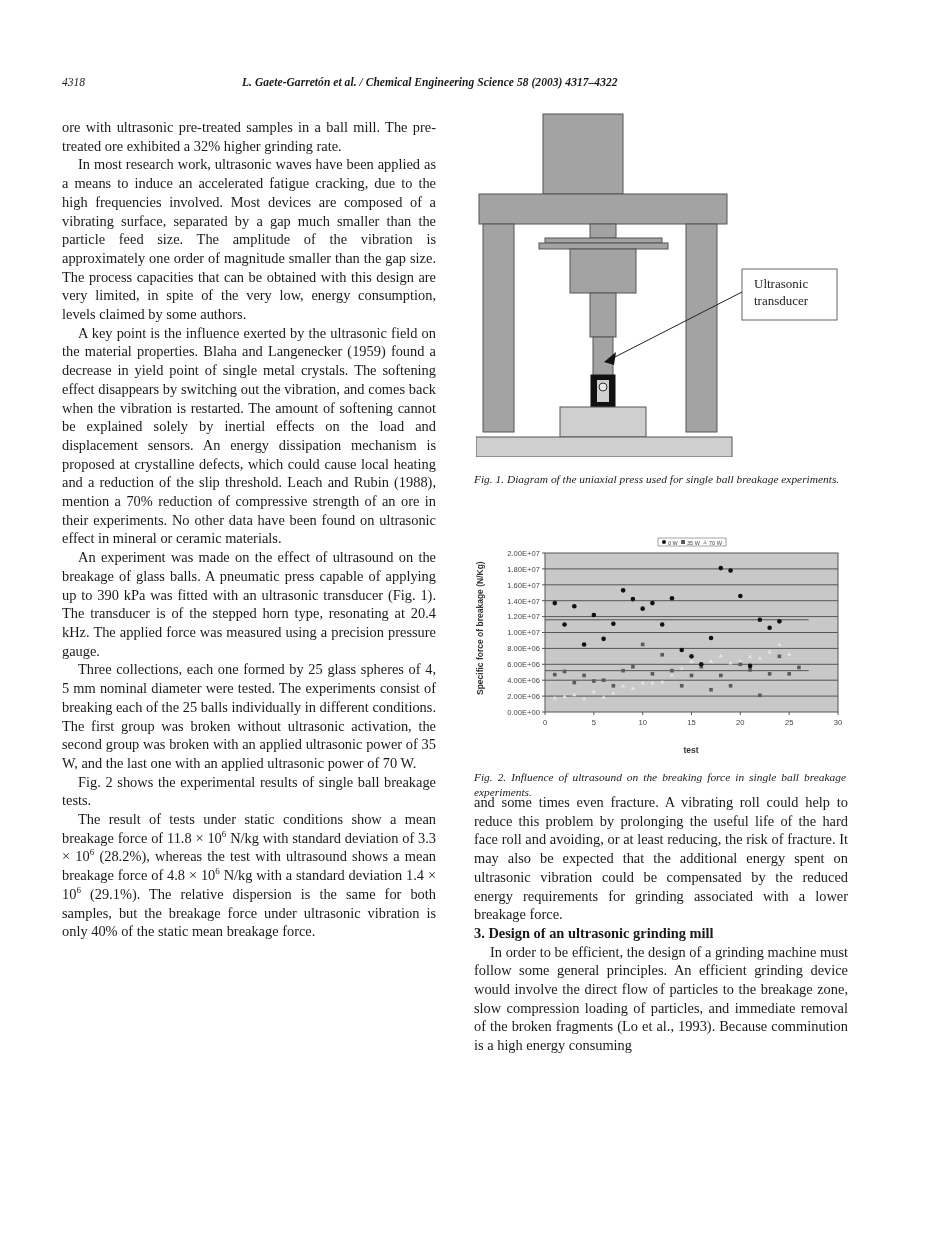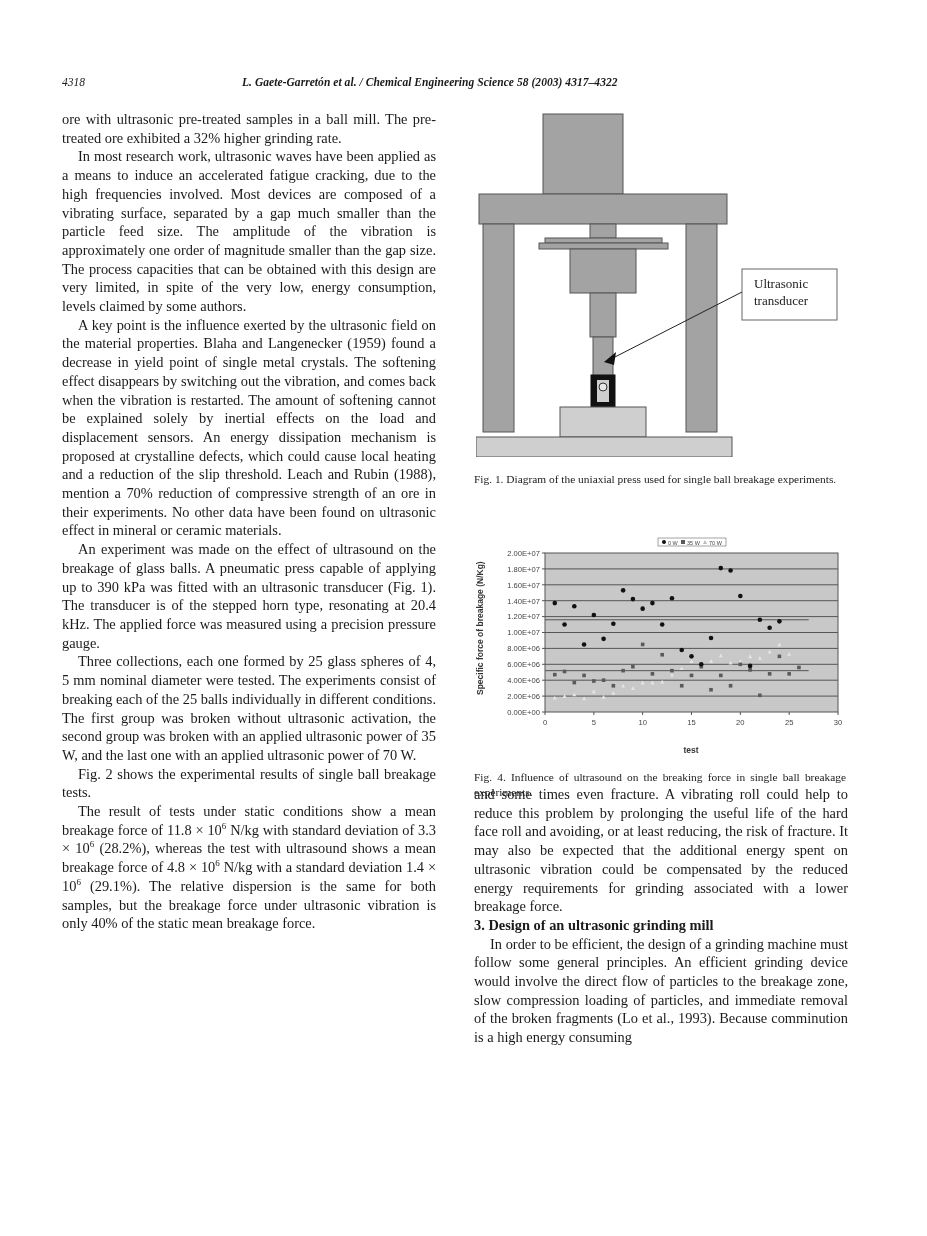--- a/index.html
+++ b/index.html
@@ -1,33 +1,33 @@
 <!DOCTYPE html>
 <html><head>
 <meta charset="utf-8">
 <style>
   html, body { margin: 0; padding: 0; background: #ffffff; }
   body { width: 927px; height: 1236px; position: relative; overflow: hidden;
          font-family: "Liberation Serif", "DejaVu Serif", serif; color: #1a1a1a; }
   .running-head { position: absolute; top: 76px; left: 62px; width: 800px; height: 18px; font-size: 11.5px; }
   .running-head .pageno { position: absolute; left: 0; top: 0; font-style: italic; }
   .running-head .journal { position: absolute; left: 180px; top: 0; font-style: italic; letter-spacing: 0.05px; font-weight: bold; }
-  .col { position: absolute; width: 374px; font-size: 14.4px; line-height: 18.7px; text-align: justify; }
+  .col { position: absolute; width: 374px; font-size: 14.4px; line-height: 18.7px; text-align: justify; margin-top: 8px; }
   .col-left { left: 62px; top: 110px; }
   .col-right { left: 474px; top: 785px; }
   .col p { margin: 0; text-indent: 0; hyphens: manual; }
   .col p.ind { text-indent: 16px; }
   .col p.last { text-align-last: left; }
   h2.section { font-size: 14.4px; font-weight: bold; margin: 0; line-height: 18.7px; text-align: left; }
   .sec2 { margin-top: 36px; margin-bottom: 28px; }
   .sec3 { margin-top: 36px; margin-bottom: 28px; }
   sup { font-size: 9px; line-height: 0; vertical-align: 6px; }
 
   .fig1 { position: absolute; left: 476px; top: 112px; width: 370px; height: 345px; }
-  .fig-caption { position: absolute; left: 474px; width: 372px; font-size: 11.4px; line-height: 15px; text-align: justify; }
+  .fig-caption { position: absolute; left: 474px; width: 372px; font-size: 11.4px; line-height: 15px; text-align: justify; font-style: italic; }
   .cap1 { top: 472px; }
   .cap2 { top: 770px; }
 
   .fig2 { position: absolute; left: 468px; top: 535px; width: 385px; height: 225px; }
   .fig2 text { font-family: "Liberation Sans", "DejaVu Sans", sans-serif; }
 </style>
 </head>
 <body>
 
 <div class="running-head">
@@ -220,19 +220,19 @@
     <circle cx="196" cy="7" r="2" fill="#111"></circle>
     <text x="200" y="9.6" font-size="5.5" fill="#444">0 W</text>
     <rect x="213" y="5" width="4" height="4" fill="#5a5a5a"></rect>
     <text x="219" y="9.6" font-size="5.5" fill="#444">35 W</text>
     <polygon points="235,9 237,5 239,9" fill="#bbb"></polygon>
     <text x="241" y="9.6" font-size="5.5" fill="#444">70 W</text>
   </g>
   <text x="0" y="0" font-size="8.5" font-weight="bold" fill="#333" transform="translate(15,160) rotate(-90)">Specific force of breakage (N/Kg)</text>
   <text x="223" y="218" font-size="8.5" font-weight="bold" fill="#333" text-anchor="middle">test</text>
 </svg>
-<div class="fig-caption cap2">Fig. 4. Influence of ultrasound on the breaking force in single ball breakage experiments.</div>
+<div class="fig-caption cap2">Fig. 2. Influence of ultrasound on the breaking force in single ball breakage experiments.</div>
 
 <div class="col col-right">
   <p>and some times even fracture. A vibrating roll could help to reduce this problem by prolonging the useful life of the hard face roll and avoiding, or at least reducing, the risk of fracture. It may also be expected that the additional energy spent on ultrasonic vibration could be compensated by the reduced energy requirements for grinding associated with a lower breakage force.</p>
   <h2 class="section sec3">3.  Design of an ultrasonic grinding mill</h2>
   <p class="ind last">In order to be efficient, the design of a grinding machine must follow some general principles. An efficient grinding device would involve the direct flow of particles to the breakage zone, slow compression loading of particles, and immediate removal of the broken fragments (Lo et al., 1993). Because comminution is a high energy consuming</p>
 </div>
 
 </body></html>

